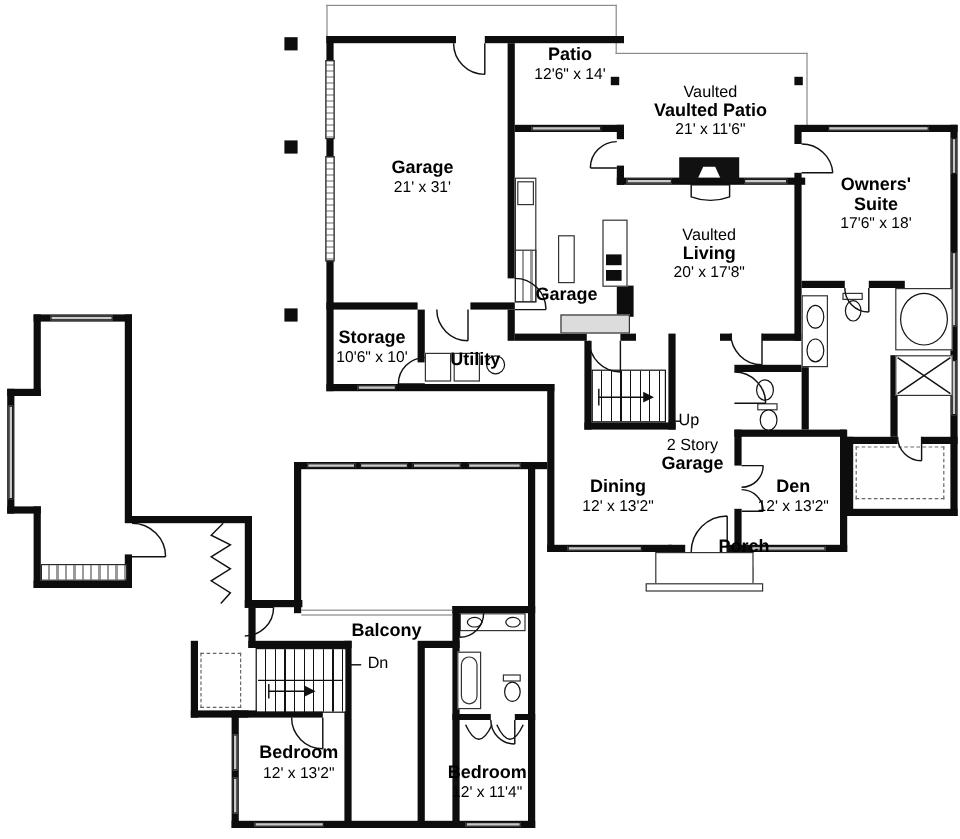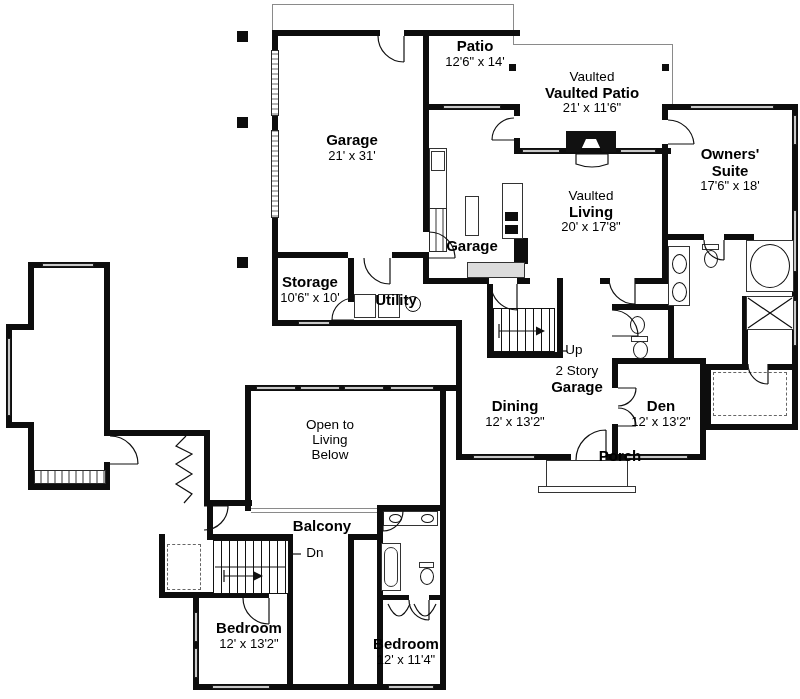--- a/index.html
+++ b/index.html
@@ -269,23 +269,20 @@
     <span class="nm">Dining</span>
     <span class="dm">12' x 13'2"</span>
   </div>
   <div class="lbl" style="left:661px;top:398px">
     <span class="nm">Den</span>
     <span class="dm">12' x 13'2"</span>
   </div>
   <div class="lbl" style="left:620px;top:448px">
     <span class="nm">Porch</span>
   </div>
-  <div class="lbl" style="left:330px;top:418px;width:64px">
-    <span class="sm">Open to Living Below</span>
-  </div>
   <div class="lbl" style="left:322px;top:518px">
     <span class="nm">Balcony</span>
   </div>
   <div class="lbl" style="left:315px;top:546px">
     <span class="sm">Dn</span>
   </div>
   <div class="lbl" style="left:249px;top:620px">
     <span class="nm">Bedroom</span>
     <span class="dm">12' x 13'2"</span>
   </div>

